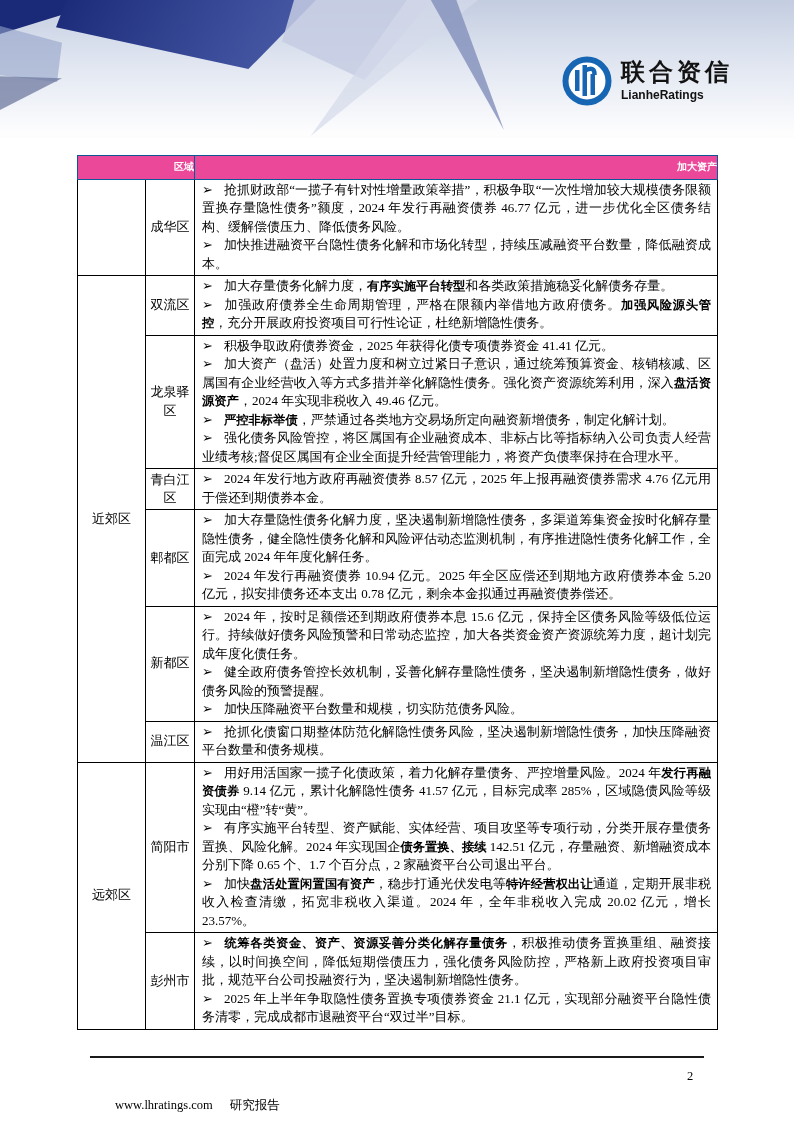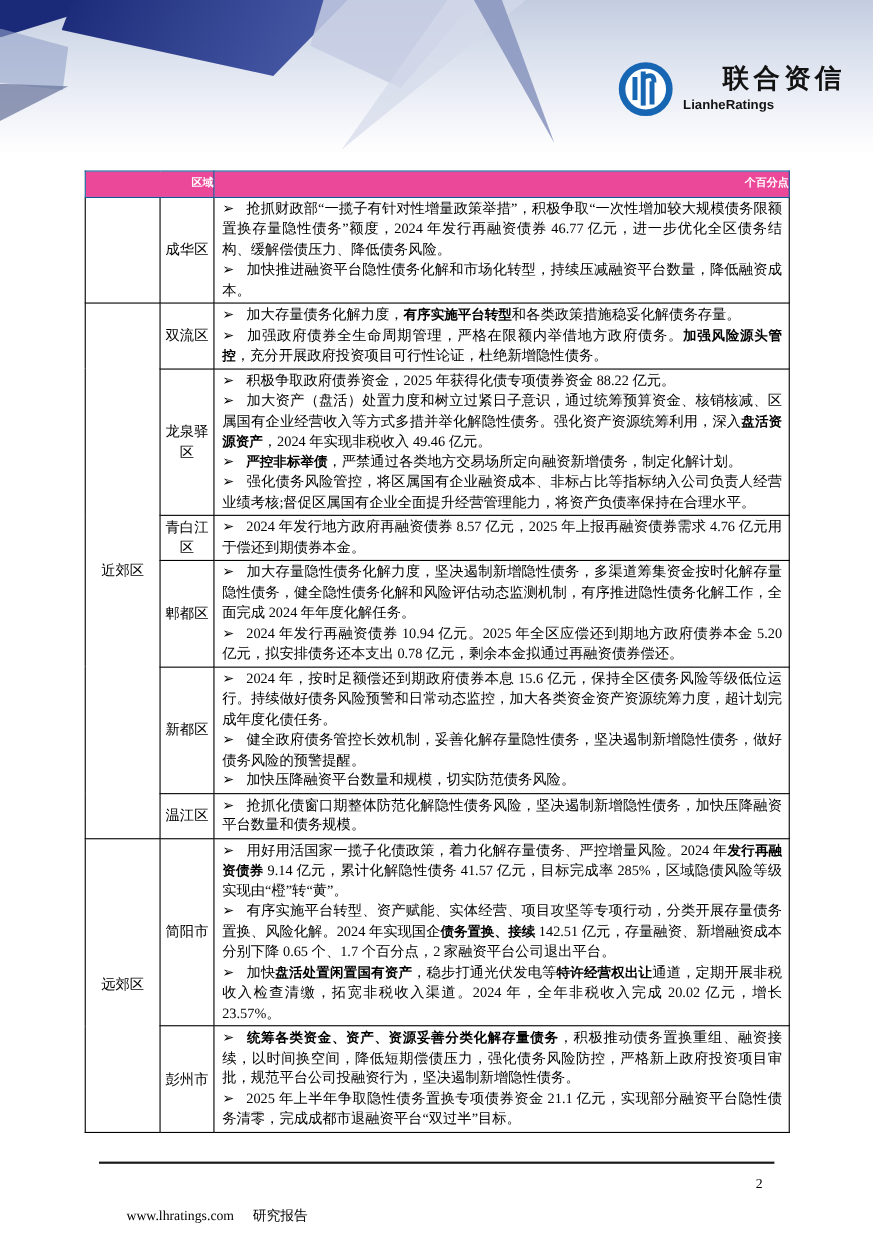--- a/index.html
+++ b/index.html
@@ -34,21 +34,21 @@
         clip-path: polygon(8% 0, 100% 0, 55% 100%, 0 52%); }
   .s6 { left: 300px; top: 0; width: 178px; height: 136px; background: #d4daea; opacity: .7;
         clip-path: polygon(60% 0, 100% 0, 6% 100%); }
   .s7 { left: 424px; top: 0; width: 85px; height: 130px; background: #8793bd; opacity: .85;
         clip-path: polygon(8% 0, 38% 0, 94% 100%); }
 
   
   .logo { position: absolute; left: 562px; top: 56px; display: flex; align-items: center; gap: 9px; }
   .logo-txt { display: flex; flex-direction: column; }
   .logo-cn { font-family: "Liberation Sans", "DejaVu Sans", sans-serif; font-weight: 700;
-             font-size: 24px; letter-spacing: 4px; color: #121212; line-height: 28px; margin-left: 36px; }
+             font-size: 24px; letter-spacing: 4px; color: #121212; line-height: 28px; }
   .logo-en { font-family: "Liberation Sans", "DejaVu Sans", sans-serif; font-weight: 700;
              font-size: 12px; color: #121212; line-height: 19px; }
 
   
   .report-table {
     position: absolute; left: 77px; top: 155px; width: 641px;
     border-collapse: collapse; table-layout: fixed;
     font-size: 13px; line-height: 18.5px;
   }
   .report-table th {
@@ -103,21 +103,21 @@
 
   <table class="report-table">
     <colgroup>
         <col style="width:68px">
         <col style="width:49px">
         <col>
       </colgroup>
     <thead>
       <tr>
         <th colspan="2">区域</th>
-        <th>个百分点</th>
+        <th>加大资产</th>
       </tr>
     </thead>
     <tbody>
         <tr>
           <td class="group" rowspan="1"></td>
           <td class="district">成华区</td>
           <td class="desc">
             <div class="bullet"><span class="arrow">➢</span><span>抢抓财政部“一揽子有针对性增量政策举措”，积极争取“一次性增加较大规模债务限额置换存量隐性债务”额度，2024 年发行再融资债券 46.77 亿元，进一步优化全区债务结构、缓解偿债压力、降低债务风险。</span></div>
             <div class="bullet"><span class="arrow">➢</span><span>加快推进融资平台隐性债务化解和市场化转型，持续压减融资平台数量，降低融资成本。</span></div>
           </td>
@@ -126,21 +126,21 @@
           <td class="group" rowspan="6">近郊区</td>
           <td class="district">双流区</td>
           <td class="desc">
             <div class="bullet"><span class="arrow">➢</span><span>加大存量债务化解力度，</span><span class="b">有序实施平台转型</span><span>和各类政策措施稳妥化解债务存量。</span></div>
             <div class="bullet"><span class="arrow">➢</span><span>加强政府债券全生命周期管理，严格在限额内举借地方政府债务。</span><span class="b">加强风险源头管控</span><span>，充分开展政府投资项目可行性论证，杜绝新增隐性债务。</span></div>
           </td>
         </tr>
         <tr>
           <td class="district">龙泉驿区</td>
           <td class="desc">
-            <div class="bullet"><span class="arrow">➢</span><span>积极争取政府债券资金，2025 年获得化债专项债券资金 88.22 亿元。</span></div>
+            <div class="bullet"><span class="arrow">➢</span><span>积极争取政府债券资金，2025 年获得化债专项债券资金 41.41 亿元。</span></div>
             <div class="bullet"><span class="arrow">➢</span><span>加大资产（盘活）处置力度和树立过紧日子意识，通过统筹预算资金、核销核减、区属国有企业经营收入等方式多措并举化解隐性债务。强化资产资源统筹利用，深入</span><span class="b">盘活资源资产</span><span>，2024 年实现非税收入 49.46 亿元。</span></div>
             <div class="bullet"><span class="arrow">➢</span><span class="b">严控非标举债</span><span>，严禁通过各类地方交易场所定向融资新增债务，制定化解计划。</span></div>
             <div class="bullet"><span class="arrow">➢</span><span>强化债务风险管控，将区属国有企业融资成本、非标占比等指标纳入公司负责人经营业绩考核;督促区属国有企业全面提升经营管理能力，将资产负债率保持在合理水平。</span></div>
           </td>
         </tr>
         <tr>
           <td class="district">青白江区</td>
           <td class="desc">
             <div class="bullet"><span class="arrow">➢</span><span>2024 年发行地方政府再融资债券 8.57 亿元，2025 年上报再融资债券需求 4.76 亿元用于偿还到期债券本金。</span></div>
           </td>

